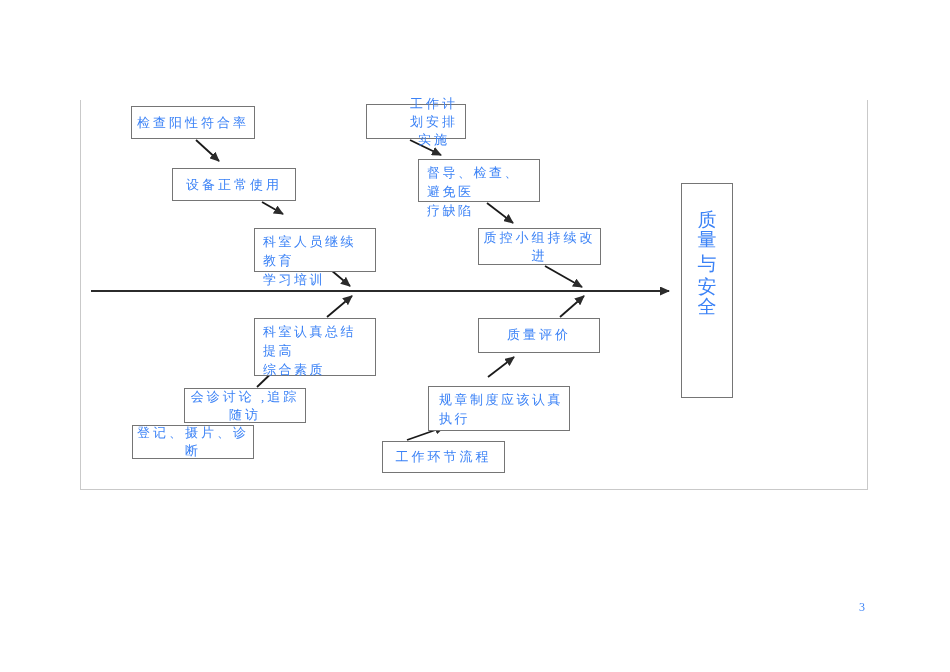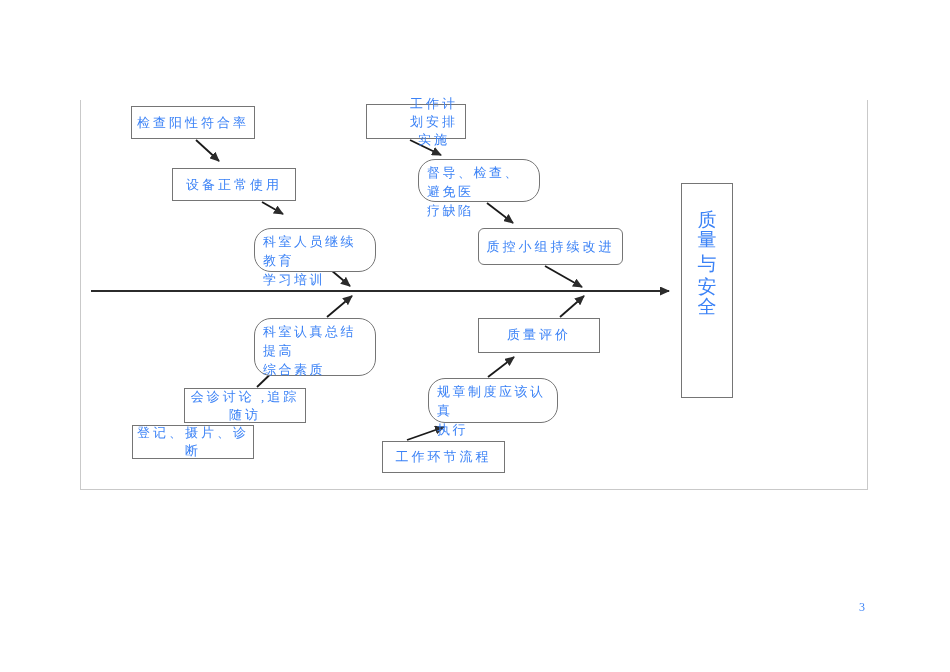--- a/index.html
+++ b/index.html
@@ -29,35 +29,34 @@
     display:flex;align-items:center;justify-content:center;
     text-align:center;
     line-height:18px;
   }
   .box.multiline{
     justify-content:center;align-items:flex-start;
     text-align:left;
     padding:3px 4px 2px 8px;
     letter-spacing:2.5px;
     line-height:19px;
-    border-radius:17px;
   }
   .box.multiline span{white-space:pre-line;}
   
   .b1{left:131px;top:106px;width:124px;height:33px;}
   .b2{left:172px;top:168px;width:124px;height:33px;}
   .b3{left:254px;top:228px;width:122px;height:44px;}
   .b4{left:366px;top:104px;width:100px;height:35px;padding-left:36px;}
   .b5{left:418px;top:159px;width:122px;height:43px;}
-  .b6{left:478px;top:228px;width:145px;height:37px;border-radius:6px;}
+  .b6{left:478px;top:228px;width:123px;height:37px;}
   .b7{left:254px;top:318px;width:122px;height:58px;}
   .b8{left:184px;top:388px;width:122px;height:35px;}
   .b9{left:132px;top:425px;width:122px;height:34px;}
   .b10{left:478px;top:318px;width:122px;height:35px;font-family:Liberation Mono, monospace;}
-  .b11{left:428px;top:378px;width:130px;height:45px;font-family:Liberation Serif, serif;}
+  .b11{left:428px;top:386px;width:142px;height:45px;font-family:Liberation Serif, serif;}
   .b12{left:382px;top:441px;width:123px;height:32px;}
   
   .effect{
     left:681px;top:183px;width:52px;height:215px;
     writing-mode:vertical-rl;
     letter-spacing:22px;
     font-size:19px;
     line-height:52px;
     padding-top:10px;
     justify-content:flex-start;

